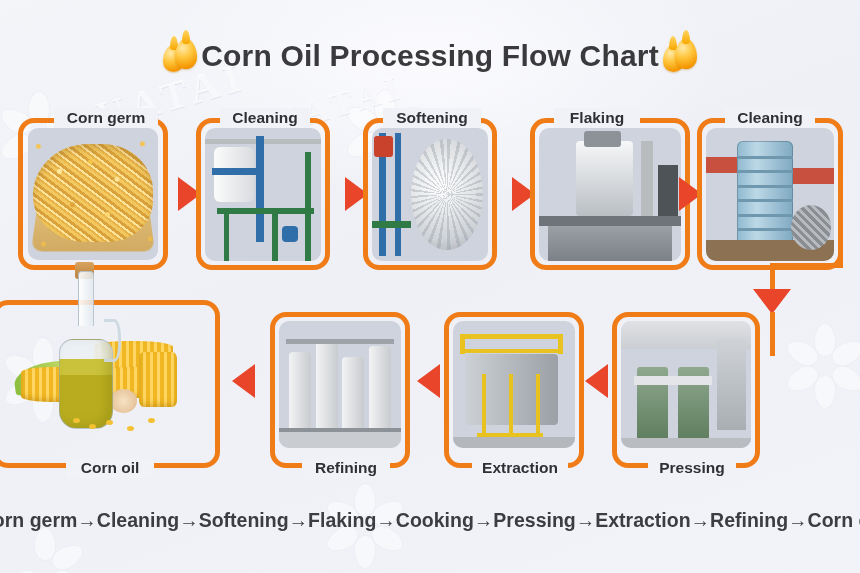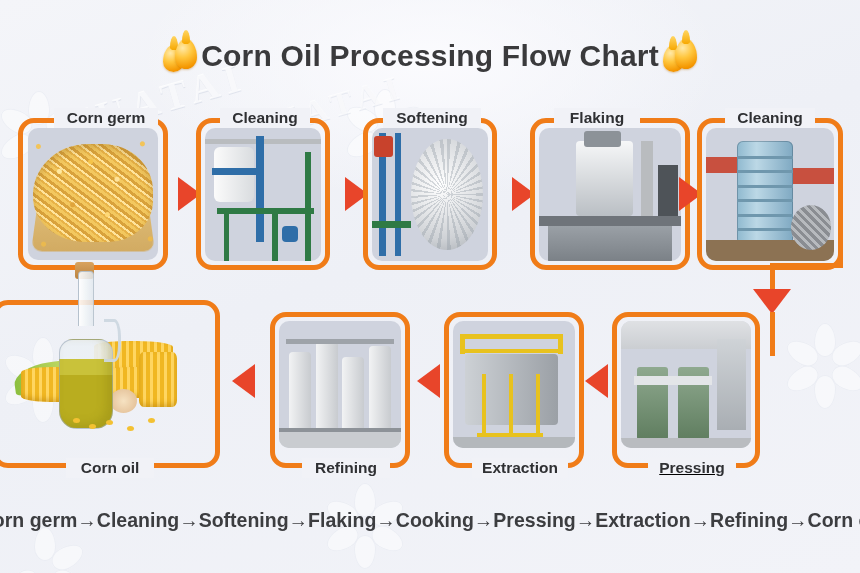--- a/index.html
+++ b/index.html
@@ -385,21 +385,21 @@
     <div class="photo ph-press" style="left:9px;top:9px;right:9px;bottom:20px;">
       <div class="scene">
         <div style="position:absolute;left:0;top:0;width:100%;height:22%;background:linear-gradient(#dfe1e4,#cbced2);"></div>
         <div class="pressunit" style="left:12%;"></div>
         <div class="pressunit" style="left:44%;"></div>
         <div style="position:absolute;left:10%;bottom:50%;width:60%;height:7%;background:#e3e5e8;"></div>
         <div style="position:absolute;left:74%;top:14%;width:22%;height:72%;background:linear-gradient(#cfd3d7,#a9aeb3);"></div>
         <div style="position:absolute;left:0;bottom:0;width:100%;height:8%;background:#b9bcc0;"></div>
       </div>
     </div>
-    <div class="capwrap" style="left:36px;top:146px;width:88px;height:20px;text-decoration:underline;">
+    <div class="capwrap" style="left:36px;top:146px;width:88px;height:20px;">
       <div class="mask"></div>
       <div class="cap">Pressing</div>
     </div>
   </div>
 
   <div class="tri-l" style="left:585px;top:364px;"></div>
 
   <div class="node" style="left:444px;top:312px;width:140px;height:156px;">
     <div class="frame"></div>
     <div class="photo ph-extract" style="left:9px;top:9px;right:9px;bottom:20px;">

